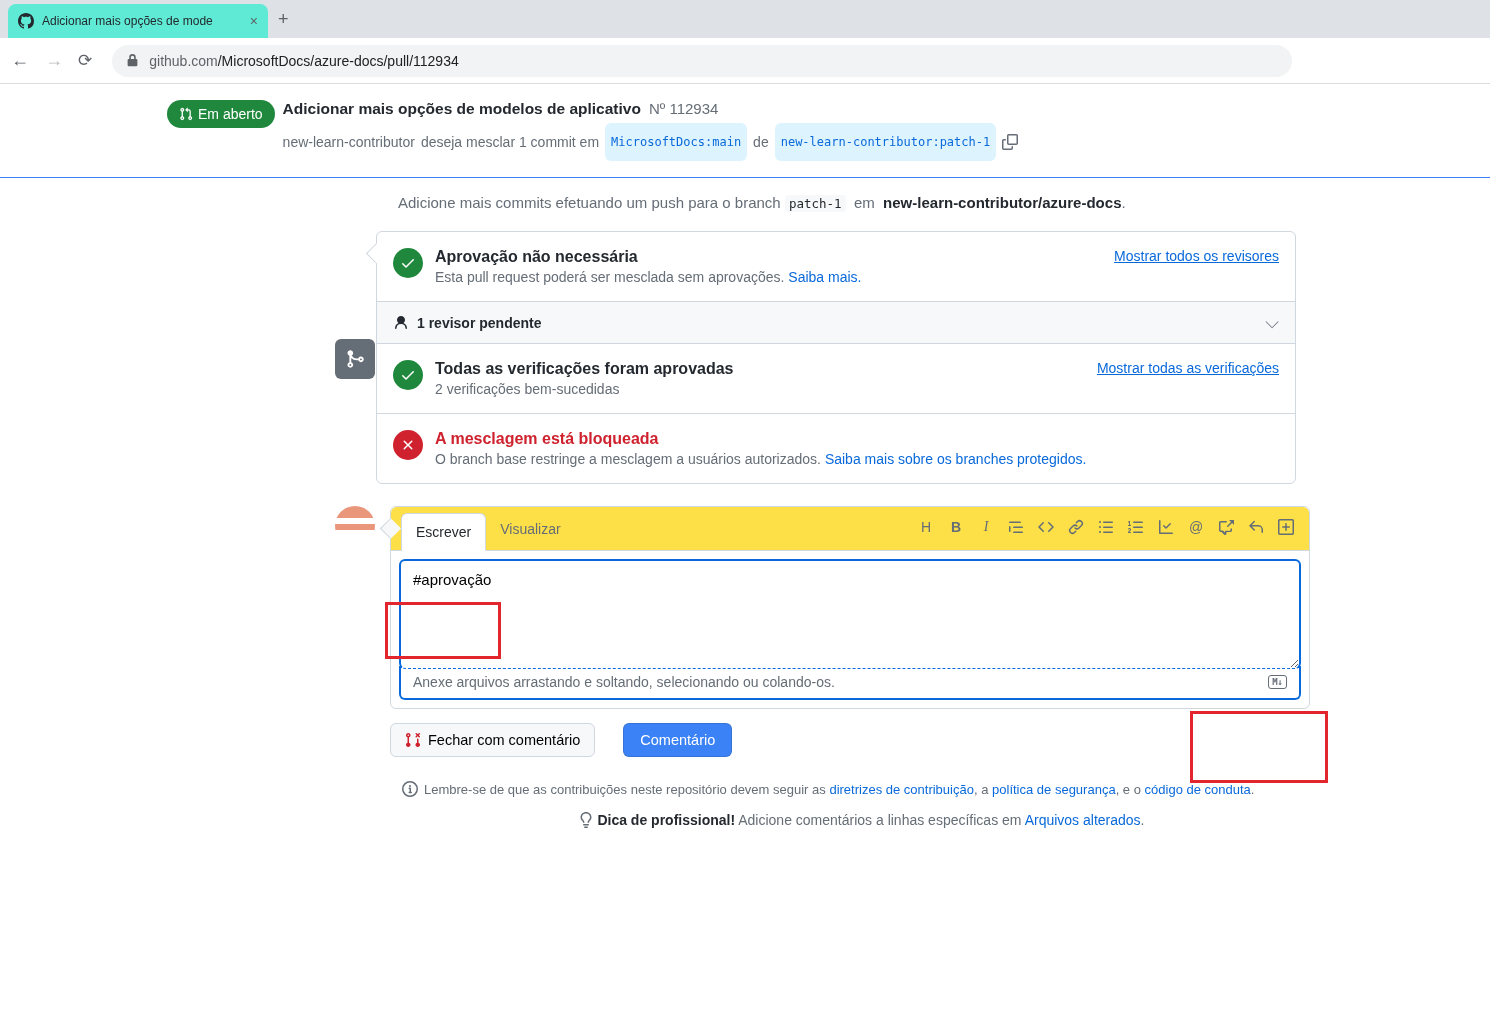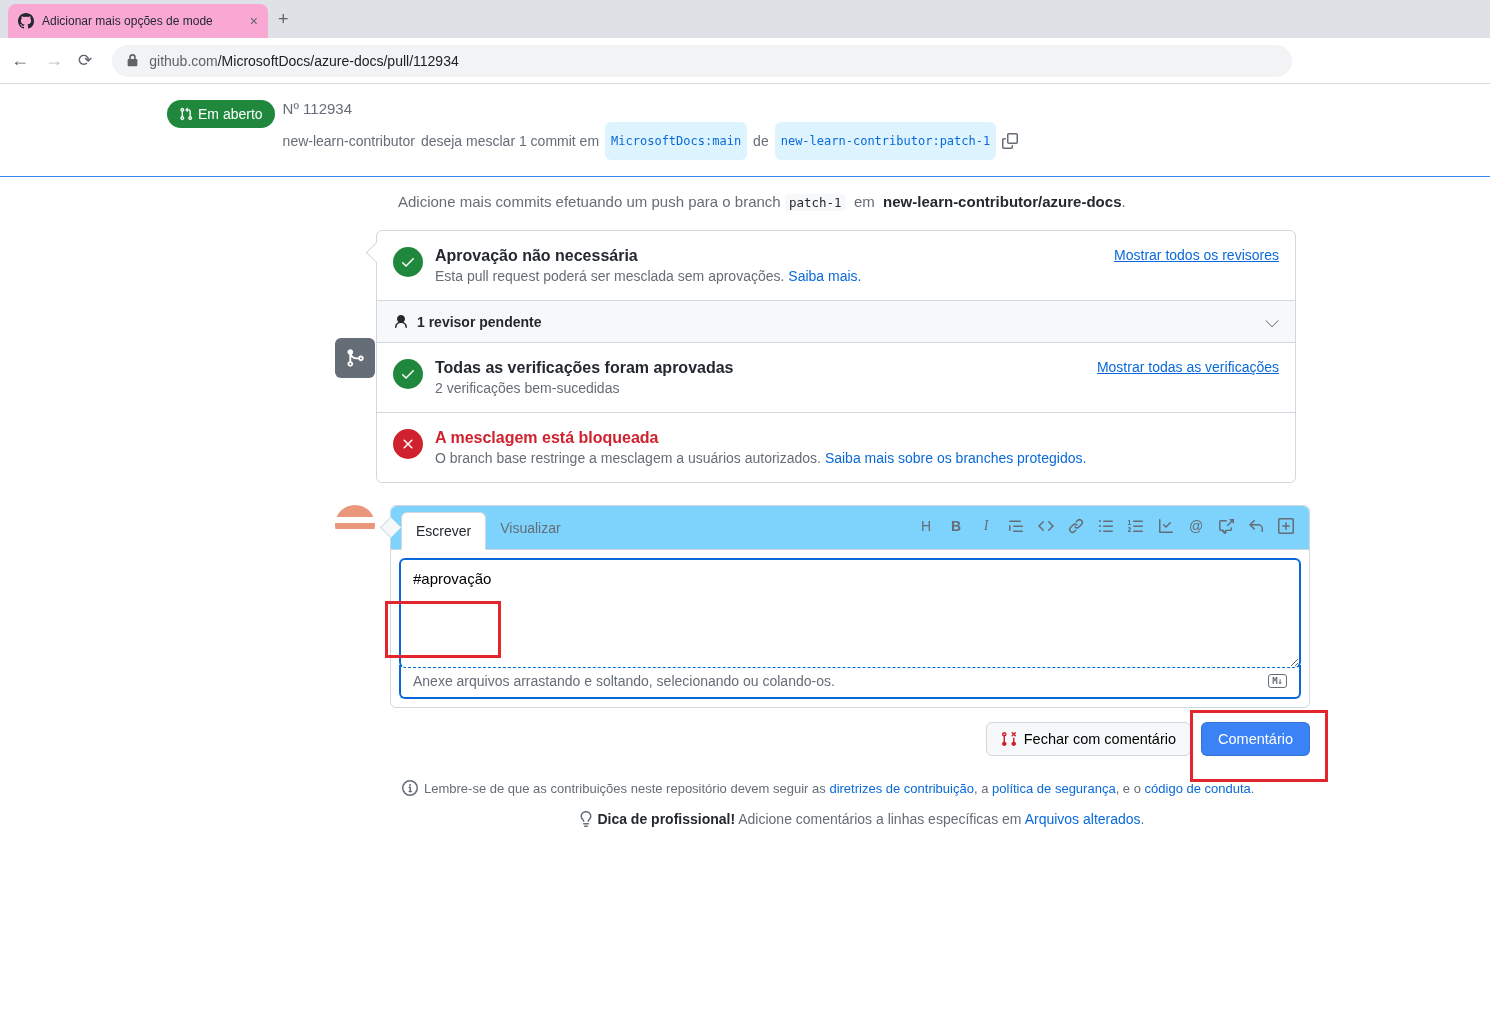--- a/index.html
+++ b/index.html
@@ -1,20 +1,20 @@
 <!DOCTYPE html>
 <html><head>
   <meta charset="utf-8">
   <style>
     * { margin: 0; padding: 0; box-sizing: border-box; }
     body { font-family: -apple-system, BlinkMacSystemFont, "Segoe UI", Helvetica, Arial, sans-serif; font-size: 14px; color: #24292f; background: #fff; }
     
     
     .browser-chrome { background: #dee1e6; height: 38px; display: flex; align-items: flex-end; padding-left: 8px; }
-    .tab { background: #f9a8d4; border-radius: 8px 8px 0 0; height: 34px; display: flex; align-items: center; padding: 0 10px; width: 260px; gap: 8px; position: relative; }
+    .tab { background: #5eead4; border-radius: 8px 8px 0 0; height: 34px; display: flex; align-items: center; padding: 0 10px; width: 260px; gap: 8px; position: relative; }
     .tab-favicon { width: 16px; height: 16px; }
     .tab-title { font-size: 12px; white-space: nowrap; overflow: hidden; text-overflow: ellipsis; flex: 1; }
     .tab-close { font-size: 14px; color: #5f6368; }
     .new-tab { margin-left: 10px; margin-bottom: 8px; font-size: 18px; color: #5f6368; }
     
     .url-bar-row { background: #fff; height: 46px; display: flex; align-items: center; padding: 0 10px; gap: 14px; border-bottom: 1px solid #dadce0; }
     .nav-arrow { color: #5f6368; width: 20px; text-align: center; font-size: 18px; }
     .nav-arrow.disabled { color: #bdbdbd; }
     .reload-icon { color: #5f6368; font-size: 17px; }
     .url-field { flex: 1; background: #f1f3f4; border-radius: 20px; height: 32px; display: flex; align-items: center; padding: 0 14px; gap: 10px; font-size: 14px; max-width: 1180px; margin-left: 6px; }
@@ -65,35 +65,35 @@
     .chevron-down { margin-left: auto; color: #656d76; font-size: 18px; }
     .merge-action { padding: 16px; display: flex; align-items: center; gap: 16px; }
     .btn { border: 1px solid #d0d7de; background: #f6f8fa; border-radius: 6px; padding: 7px 14px; font-size: 14px; font-weight: 500; color: #656d76; display: inline-flex; align-items: center; gap: 6px; }
     .merge-note { font-size: 14px; color: #24292f; }
     
     
     .comment-row { display: flex; align-items: flex-start; gap: 15px; margin-left: 165px; margin-top: 22px; }
     .avatar { width: 40px; height: 40px; border-radius: 50%; background: linear-gradient(180deg, #e9967a 0%, #e9967a 30%, #fff 30%, #fff 45%, #e9967a 45%, #e9967a 60%, #fff 60%, #fff 100%); flex-shrink: 0; }
     .comment-panel { flex: 1; max-width: 920px; border: 1px solid #d0d7de; border-radius: 6px; position: relative; }
     .comment-panel::before { content: ""; position: absolute; left: -8px; top: 14px; width: 14px; height: 14px; background: #f6f8fa; border-left: 1px solid #d0d7de; border-bottom: 1px solid #d0d7de; transform: rotate(45deg); }
-    .tabs-bar { background: #7dd3fc; display: flex; align-items: center; padding: 0 10px; border-bottom: 1px solid #d0d7de; border-radius: 6px 6px 0 0; }
+    .tabs-bar { background: #fde047; display: flex; align-items: center; padding: 0 10px; border-bottom: 1px solid #d0d7de; border-radius: 6px 6px 0 0; }
     .tab-btn { padding: 10px 14px; font-size: 14px; color: #656d76; }
     .tab-btn.active { background: #fff; border: 1px solid #d0d7de; border-bottom-color: #fff; border-radius: 6px 6px 0 0; margin-bottom: -1px; margin-top: 6px; color: #24292f; }
     .toolbar { margin-left: auto; display: flex; gap: 12px; color: #656d76; font-size: 14px; padding-right: 4px; }
     .toolbar span { width: 18px; text-align: center; cursor: pointer; }
     .editor-wrap { padding: 8px; }
     .textarea { width: 100%; border: 2px solid #0969da; border-radius: 6px; min-height: 110px; padding: 10px 12px; font-size: 15px; resize: vertical; outline: none; font-family: inherit; border-bottom-style: dashed; border-bottom-width: 1px; }
     .attach-row { border: 2px solid #0969da; border-top: none; border-radius: 0 0 6px 6px; margin-top: -6px; padding: 8px 12px; font-size: 14px; color: #656d76; display: flex; align-items: center; justify-content: space-between; }
     .md-glyph { font-family: monospace; border: 1px solid #656d76; border-radius: 3px; font-size: 9px; padding: 1px 3px; font-weight: bold; }
     .red-box-text { position: absolute; border: 3px solid #e3262d; }
     .red-box-1 { left: -6px; top: 51px; width: 116px; height: 57px; }
     .red-box-2 { position: absolute; border: 3px solid #e3262d; }
     
     
-    .action-row { display: flex; justify-content: flex-end; gap: 10px; margin-left: 220px; margin-top: 14px; max-width: 924px; position: relative; padding-right: 4px; }
+    .action-row { display: flex; justify-content: flex-start; gap: 28px; margin-left: 220px; margin-top: 14px; max-width: 924px; position: relative; padding-right: 4px; }
     .btn-secondary { border: 1px solid #d0d7de; background: #f6f8fa; border-radius: 6px; padding: 8px 14px; font-size: 14.5px; font-weight: 500; display: inline-flex; align-items: center; gap: 7px; }
     .btn-primary { background: #3b82f6; color: #fff; border: 1px solid rgba(27,31,36,.15); border-radius: 6px; padding: 8px 16px; font-size: 14.5px; font-weight: 400; }
     .pr-close-icon { color: #cf222e; }
     
     
     .footnote { margin-left: 232px; margin-top: 24px; font-size: 13px; color: #656d76; display: flex; align-items: center; gap: 6px; max-width: 920px; }
     .pro-tip { margin-left: 232px; margin-top: 15px; font-size: 14px; color: #656d76; text-align: center; max-width: 920px; }
     .pro-tip b { color: #24292f; }
     
     svg.oct { fill: currentColor; }
@@ -127,20 +127,21 @@
 <div class="page-header">
   <div class="header-inner">
     <span class="status-badge">
       <svg class="oct pr-icon-sm" viewBox="0 0 16 16">
           <path d="M1.5 3.25a2.25 2.25 0 113 2.122v5.256a2.251 2.251 0 11-1.5 0V5.372A2.25 2.25 0 011.5 3.25zm5.677-.177L9.573.677A.25.25 0 0110 .854V2.5h1A2.5 2.5 0 0113.5 5v5.628a2.251 2.251 0 11-1.5 0V5a1 1 0 00-1-1h-1v1.646a.25.25 0 01-.427.177L7.177 3.427a.25.25 0 010-.354zM3.75 2.5a.75.75 0 100 1.5.75.75 0 000-1.5zm0 9.5a.75.75 0 100 1.5.75.75 0 000-1.5zm8.25.75a.75.75 0 101.5 0 .75.75 0 00-1.5 0z"></path>
         </svg>
       <span>Em aberto</span>
     </span>
     <div class="header-titles">
       <div class="title-row">
+        <span class="pr-title">Adicionar mais opções de modelos de aplicativo</span>
         <span class="pr-num">Nº 112934</span>
       </div>
       <div class="merge-desc">
         <b>new-learn-contributor</b>
         <span>deseja mesclar 1 commit em</span>
         <span class="branch-tag">MicrosoftDocs:main</span>
         <span>de</span>
         <span class="branch-tag source">new-learn-contributor:patch-1</span>
         <svg class="oct copy-icon" width="16" height="16" viewBox="0 0 16 16">
             <path d="M0 6.75C0 5.784.784 5 1.75 5h1.5a.75.75 0 010 1.5h-1.5a.25.25 0 00-.25.25v7.5c0 .138.112.25.25.25h7.5a.25.25 0 00.25-.25v-1.5a.75.75 0 011.5 0v1.5A1.75 1.75 0 019.25 16h-7.5A1.75 1.75 0 010 14.25v-7.5z"></path>

